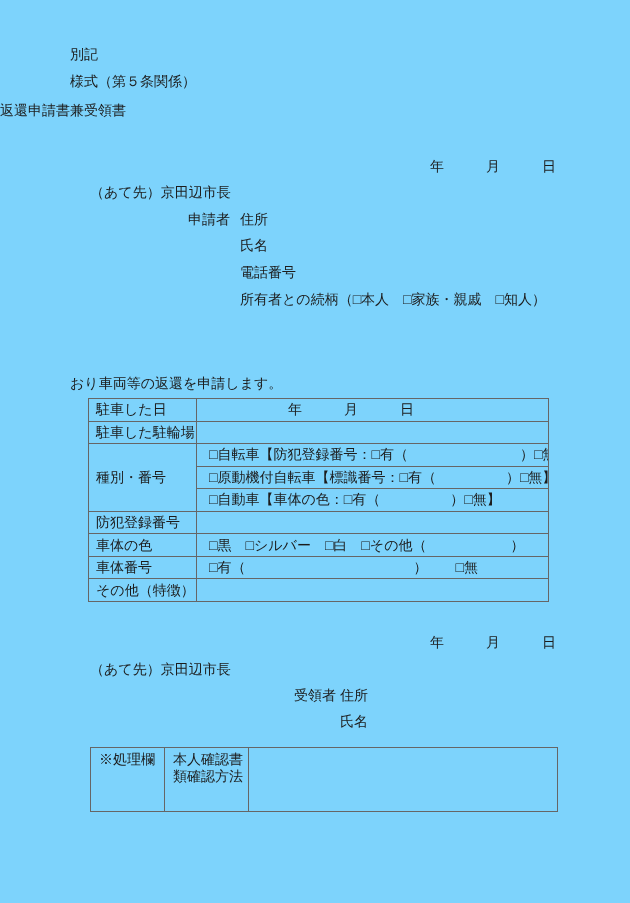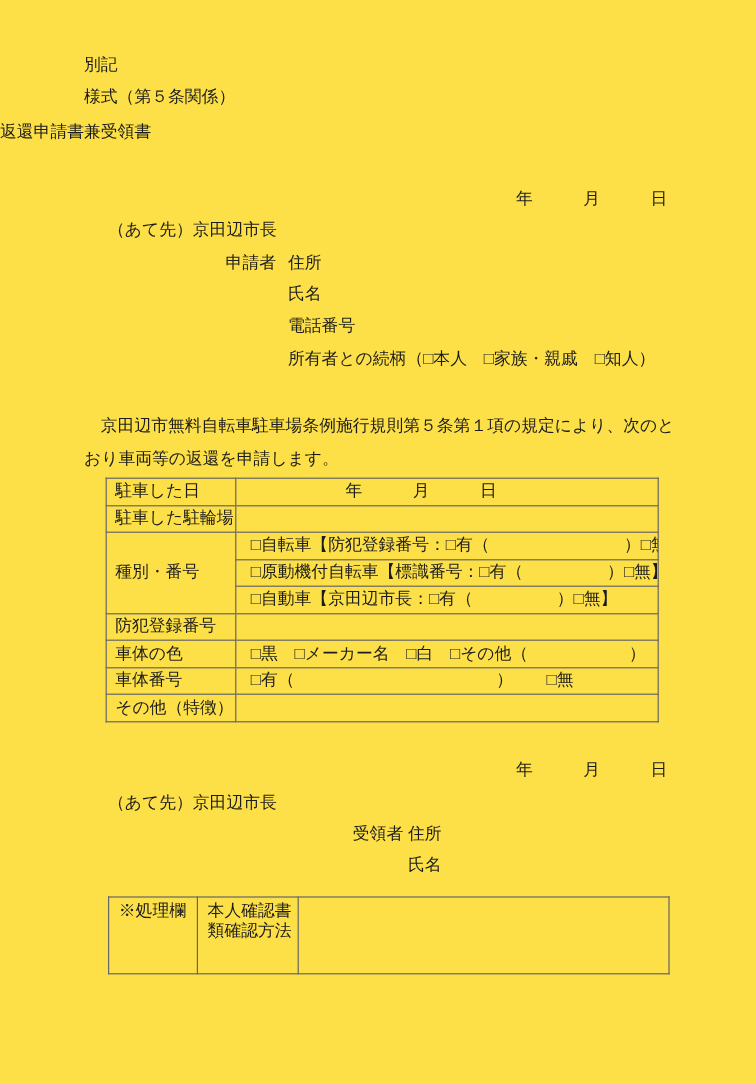--- a/index.html
+++ b/index.html
@@ -1,19 +1,19 @@
 <!DOCTYPE html>
 <html><head>
 <meta charset="utf-8">
 <style>
   html,body{margin:0;padding:0;background:#e8e8e8;}
   .page{
     position:relative;
     width:630px;height:903px;
-    background:#fde047;
+    background:#7dd3fc;
     font-family:"Liberation Serif","DejaVu Serif",serif;
     font-size:14px;
     color:#1c1c1c;
     overflow:hidden;
   }
   .line{
     position:absolute;
     line-height:18px;
     white-space:pre;
   }
@@ -60,21 +60,20 @@
   <div class="line" style="top:158px;right:74px">年　　　月　　　日</div>
 
   <div class="line" style="top:184px;left:90px">（あて先）京田辺市長</div>
 
   <div class="line" style="top:211px;left:188px">申請者</div>
   <div class="line" style="top:211px;left:240px">住所</div>
   <div class="line" style="top:237px;left:240px">氏名</div>
   <div class="line" style="top:264px;left:240px">電話番号</div>
   <div class="line" style="top:291px;left:240px">所有者との続柄（□本人　□家族・親戚　□知人）</div>
 
-  <div class="line" style="top:347px;left:70px">　京田辺市無料自転車駐車場条例施行規則第５条第１項の規定により、次のと</div>
   <div class="line" style="top:375px;left:70px">おり車両等の返還を申請します。</div>
 
   <table class="vtable">
     <colgroup>
         <col style="width:108px">
         <col>
       </colgroup>
     <tbody>
         <tr>
       <td class="lbl">駐車した日</td>
@@ -85,29 +84,29 @@
       <td class="val"></td>
     </tr>
     <tr>
       <td class="lbl" rowspan="3">種別・番号</td>
       <td class="val">□自転車【防犯登録番号：□有（　　　　　　　　）□無】</td>
     </tr>
     <tr>
       <td class="val">□原動機付自転車【標識番号：□有（　　　　　）□無】</td>
     </tr>
     <tr>
-      <td class="val">□自動車【京田辺市長：□有（　　　　　）□無】</td>
+      <td class="val">□自動車【車体の色：□有（　　　　　）□無】</td>
     </tr>
     <tr>
       <td class="lbl">防犯登録番号</td>
       <td class="val"></td>
     </tr>
     <tr>
       <td class="lbl">車体の色</td>
-      <td class="val">□黒　□メーカー名　□白　□その他（　　　　　　）</td>
+      <td class="val">□黒　□シルバー　□白　□その他（　　　　　　）</td>
     </tr>
     <tr>
       <td class="lbl">車体番号</td>
       <td class="val">□有（　　　　　　　　　　　　）　　□無</td>
     </tr>
     <tr>
       <td class="lbl">その他（特徴）</td>
       <td class="val"></td>
     </tr>
   </tbody>

